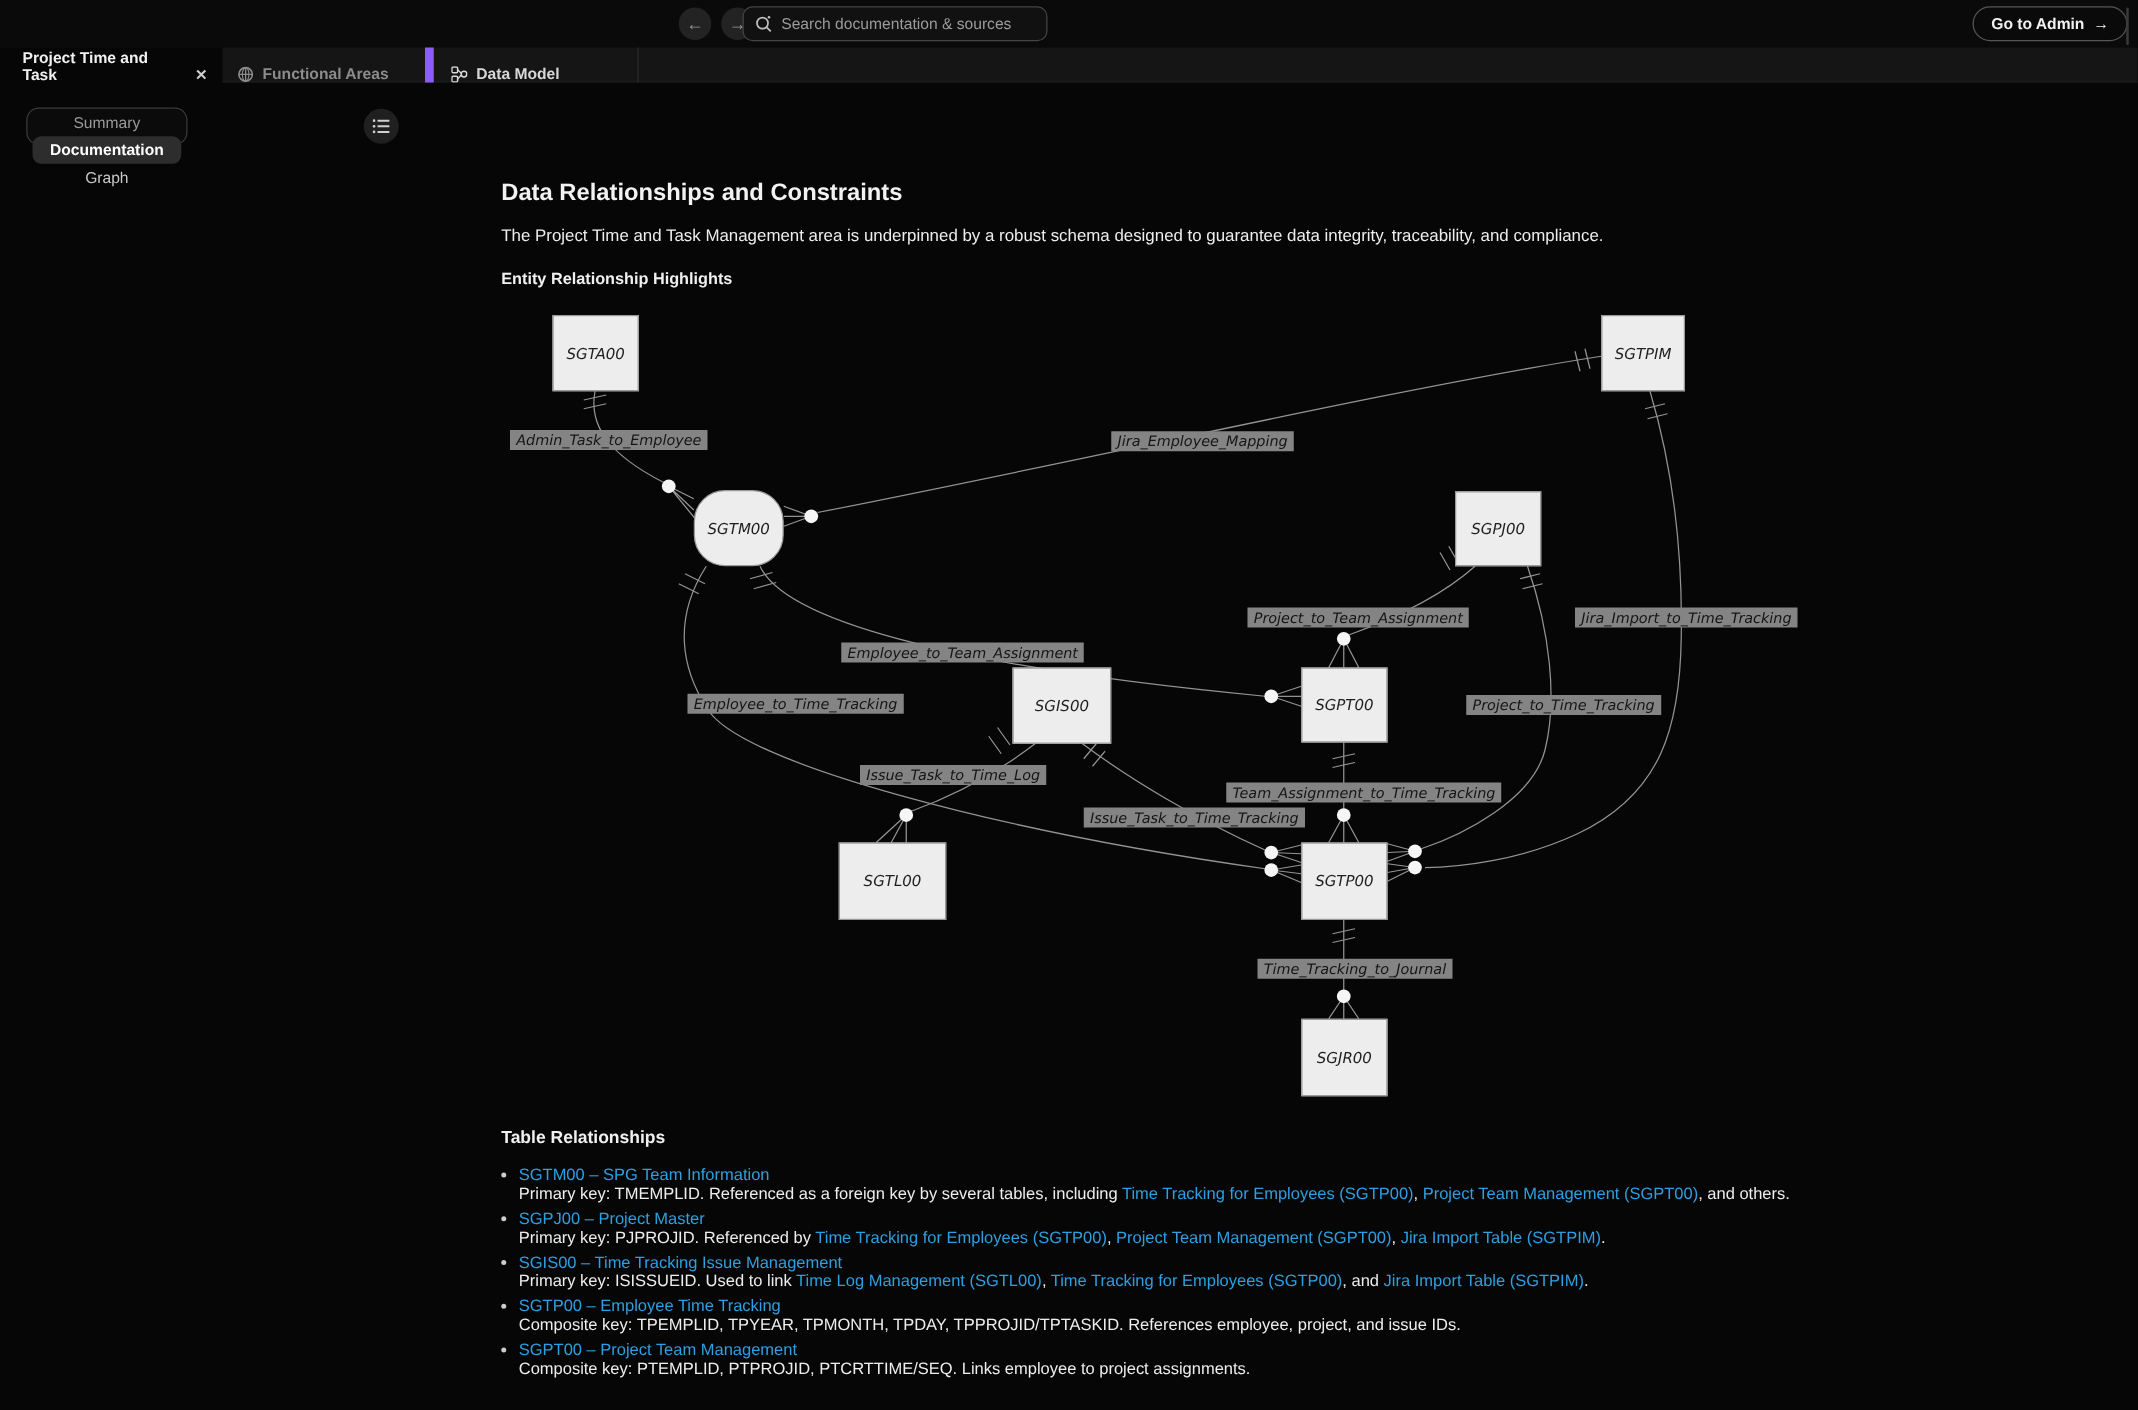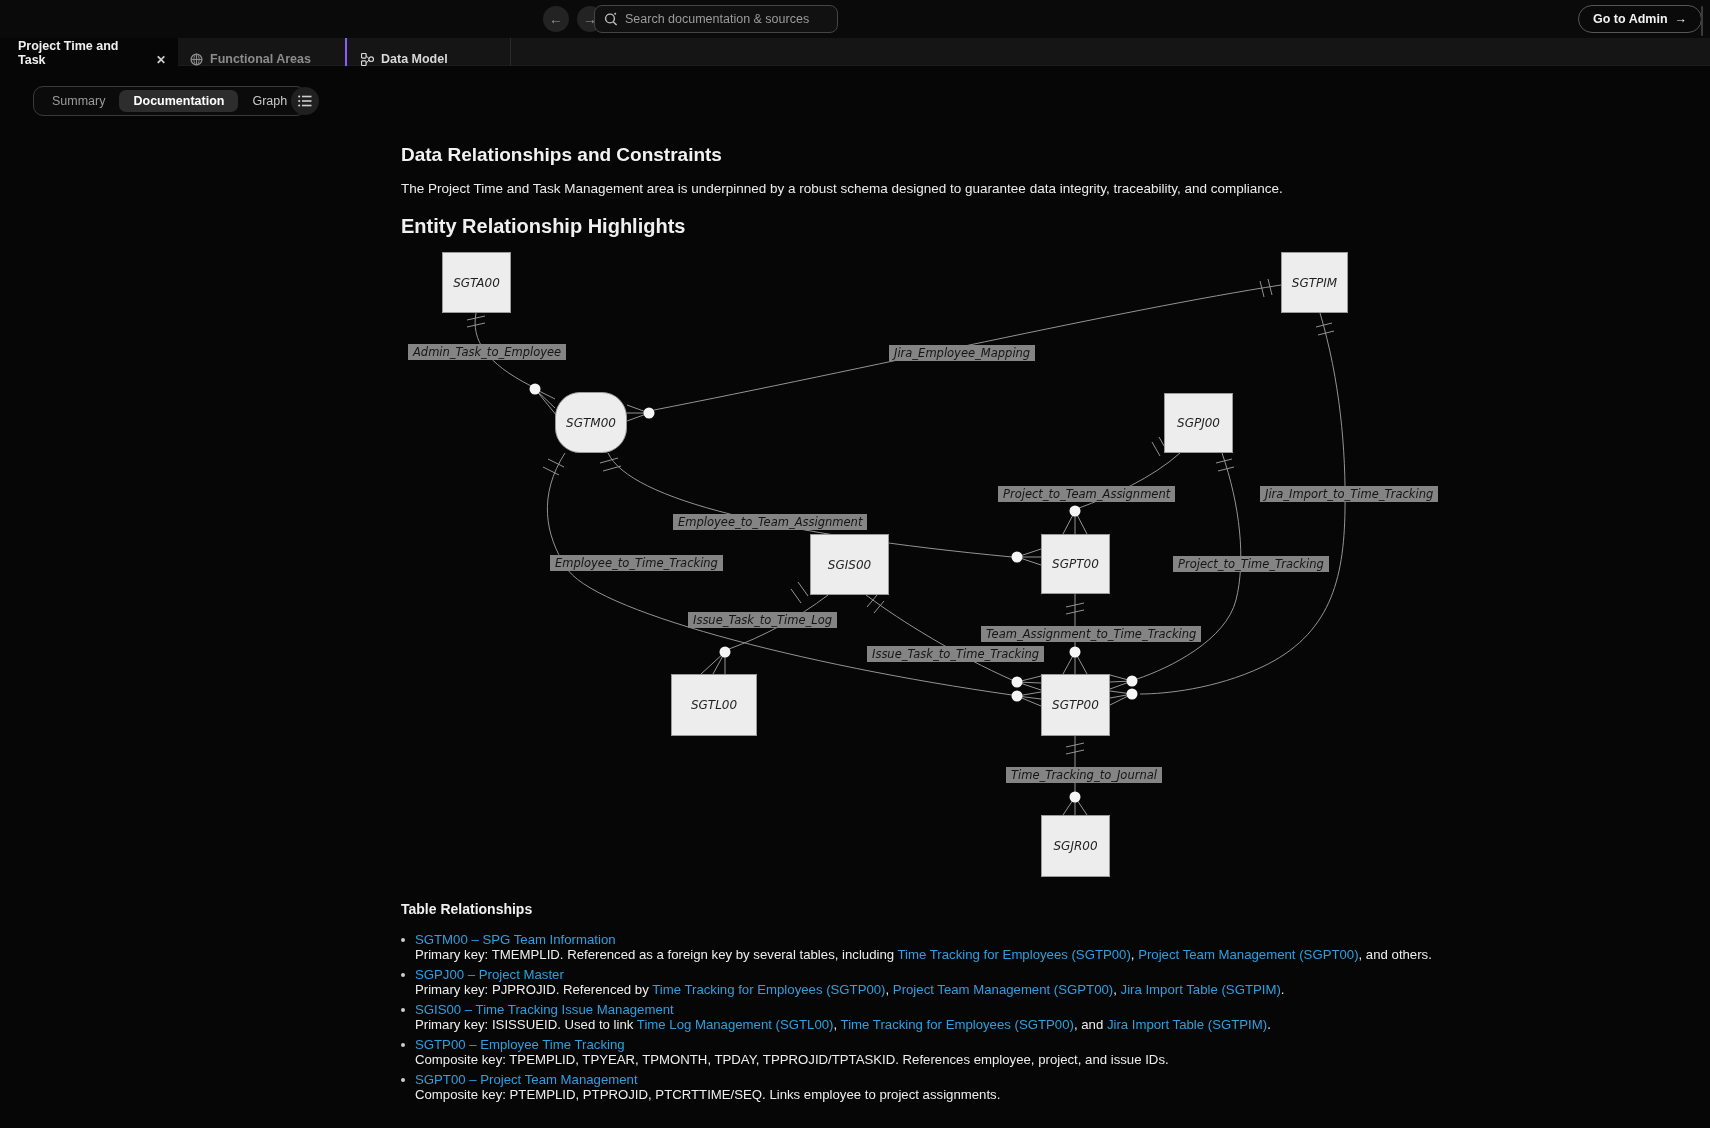--- a/index.html
+++ b/index.html
@@ -22,37 +22,37 @@
               color:#f2f2f2; font-size:12.5px; font-weight:bold; display:flex;
               align-items:center; gap:7px; cursor:pointer; font-family:"Liberation Sans",sans-serif;}
   .scrollline { position:absolute; left:1701px; top:6px; width:2px; height:30px; background:#3a3a3a; border-radius:2px;}
 
   
   .tabbar { position:absolute; left:0; top:38px; width:1710px; height:28px; background:#151515;
             border-bottom:1px solid #1d1d1d; }
   .tab { position:absolute; top:0; height:28px; display:flex; align-items:flex-end; gap:7px;
          font-size:12.5px; font-weight:bold; cursor:pointer; padding:0 12px; }
   .tab1 { left:0; width:178px; background:#060606; color:#f0f0f0; padding-left:18px; height:29px;}
-  .tab2 { left:178px; width:169px; color:#8c8c8c; border-right:2px solid #8b5cf6; }
+  .tab2 { left:178px; width:169px; color:#8c8c8c; border-right:7px solid #8b5cf6; }
   .tab3 { left:347px; width:164px; color:#d8d8d8; border-right:1px solid #2a2a2a; padding-left:14px;}
   .closex { margin-left:auto; color:#cfcfcf; font-size:12px; cursor:pointer; }
 
   
-  .segwrap { position:absolute; left:33px; top:86px; height:30px; border:1px solid #3a3a3a;
-             border-radius:10px; display:flex; align-items:center; padding:0 4px; background:#0b0b0b; }
+  .segwrap { position:absolute; left:21px; top:86px; height:30px; border:1px solid #3a3a3a;
+             border-radius:10px; display:flex; align-items:center; padding:0 4px; background:#0b0b0b;flex-direction:column; }
   .seg { font-size:12.5px; padding:4px 14px; color:#9a9a9a; border-radius:7px; cursor:pointer; white-space:nowrap;}
   .seg.active { background:#2d2d2d; color:#ffffff; font-weight:bold; }
   .seg.bright { color:#c9c9c9; }
   .listbtn { position:absolute; left:291px; top:87px; width:28px; height:28px; border-radius:50%;
              background:#202020; border:none; display:flex; align-items:center; justify-content:center; cursor:pointer;}
 
   
   .h1 { position:absolute; left:401px; top:144px; font-size:19px; font-weight:bold; color:#f2f2f2; }
   .intro { position:absolute; left:401px; top:181px; font-size:13.5px; color:#ededed; }
-  .h2a { position:absolute; left:401px; top:215px; font-size:20px; font-weight:bold; color:#f0f0f0; }
+  .h2a { position:absolute; left:401px; top:215px; font-size:13px; font-weight:bold; color:#f0f0f0; }
   .h2b { position:absolute; left:401px; top:901px; font-size:14px; font-weight:bold; color:#f0f0f0; }
 
   
   #diagram { position:absolute; left:0; top:0; width:1710px; height:1128px; pointer-events:none; }
   #edges { position:absolute; left:0; top:0; z-index:1; }
   .entity { position:absolute; z-index:2; background:#ededed; border:1px solid #9a9a9a;
             display:flex; align-items:center; justify-content:center;
             font-family:"DejaVu Sans",sans-serif; font-style:italic; font-size:12px; color:#1f1f1f; }
   .edgelabel { position:absolute; z-index:3; background:#848484; color:#151515;
                font-family:"DejaVu Sans",sans-serif; font-style:italic; font-size:11.5px;

